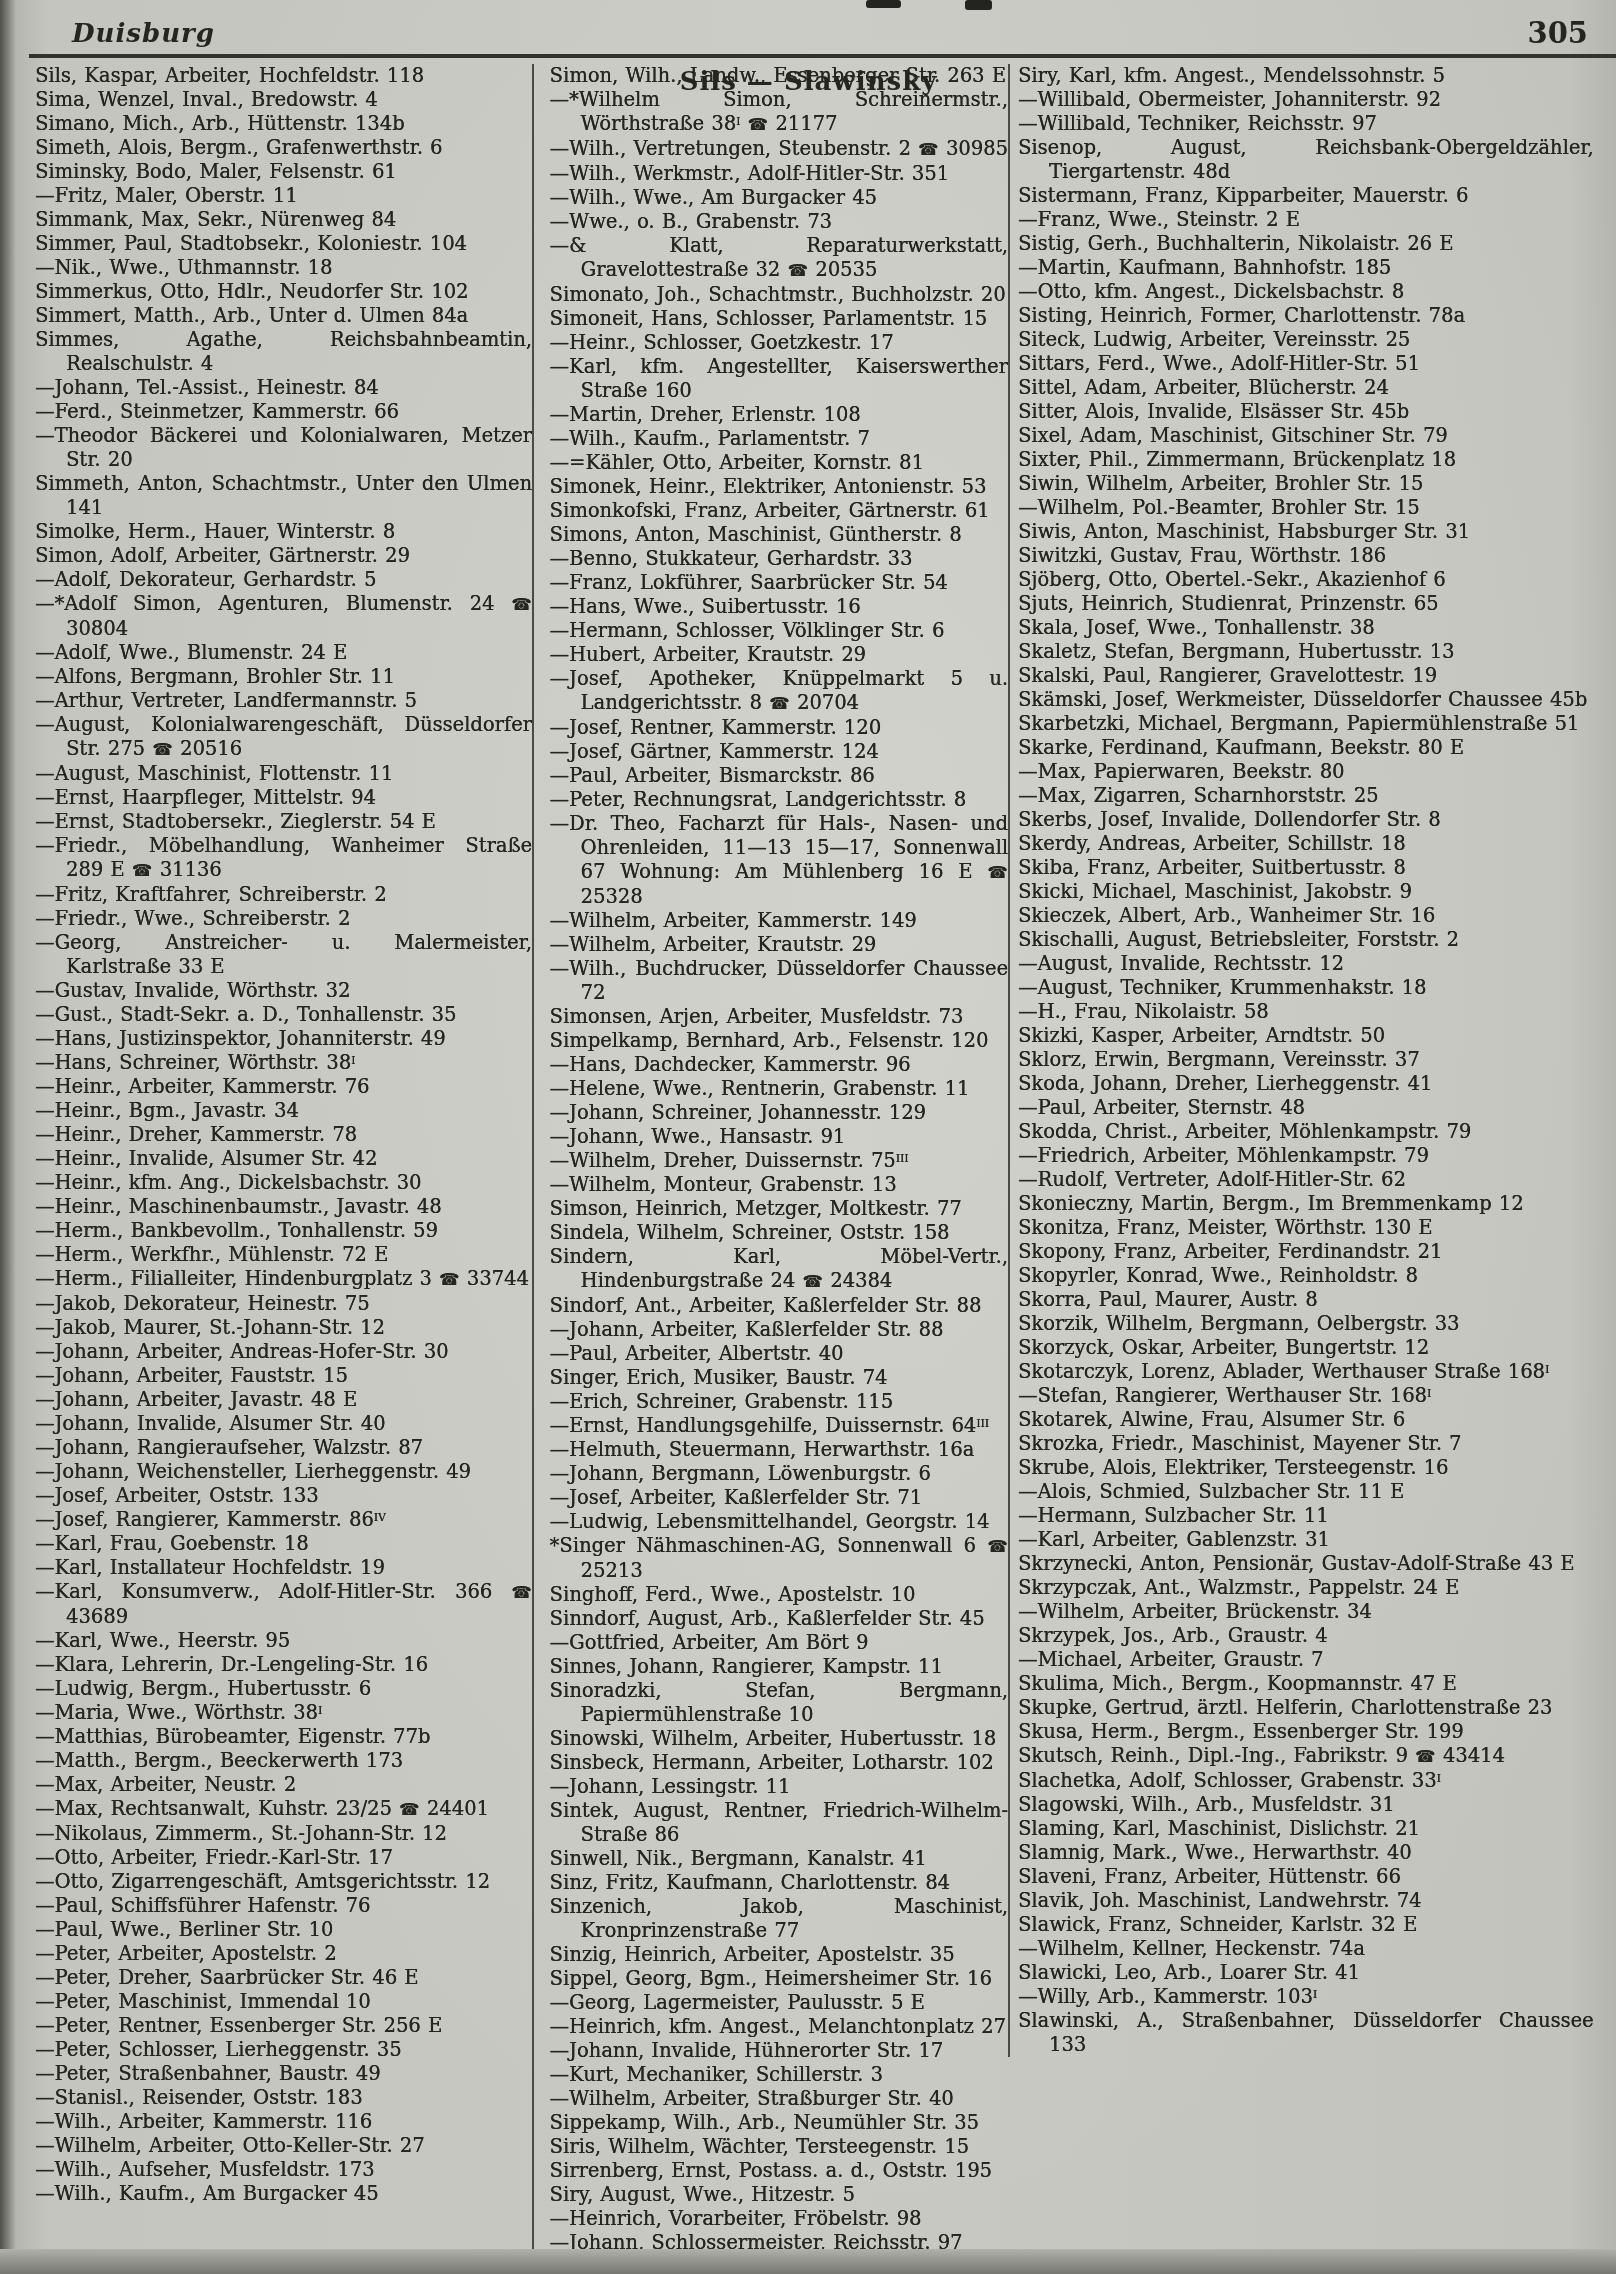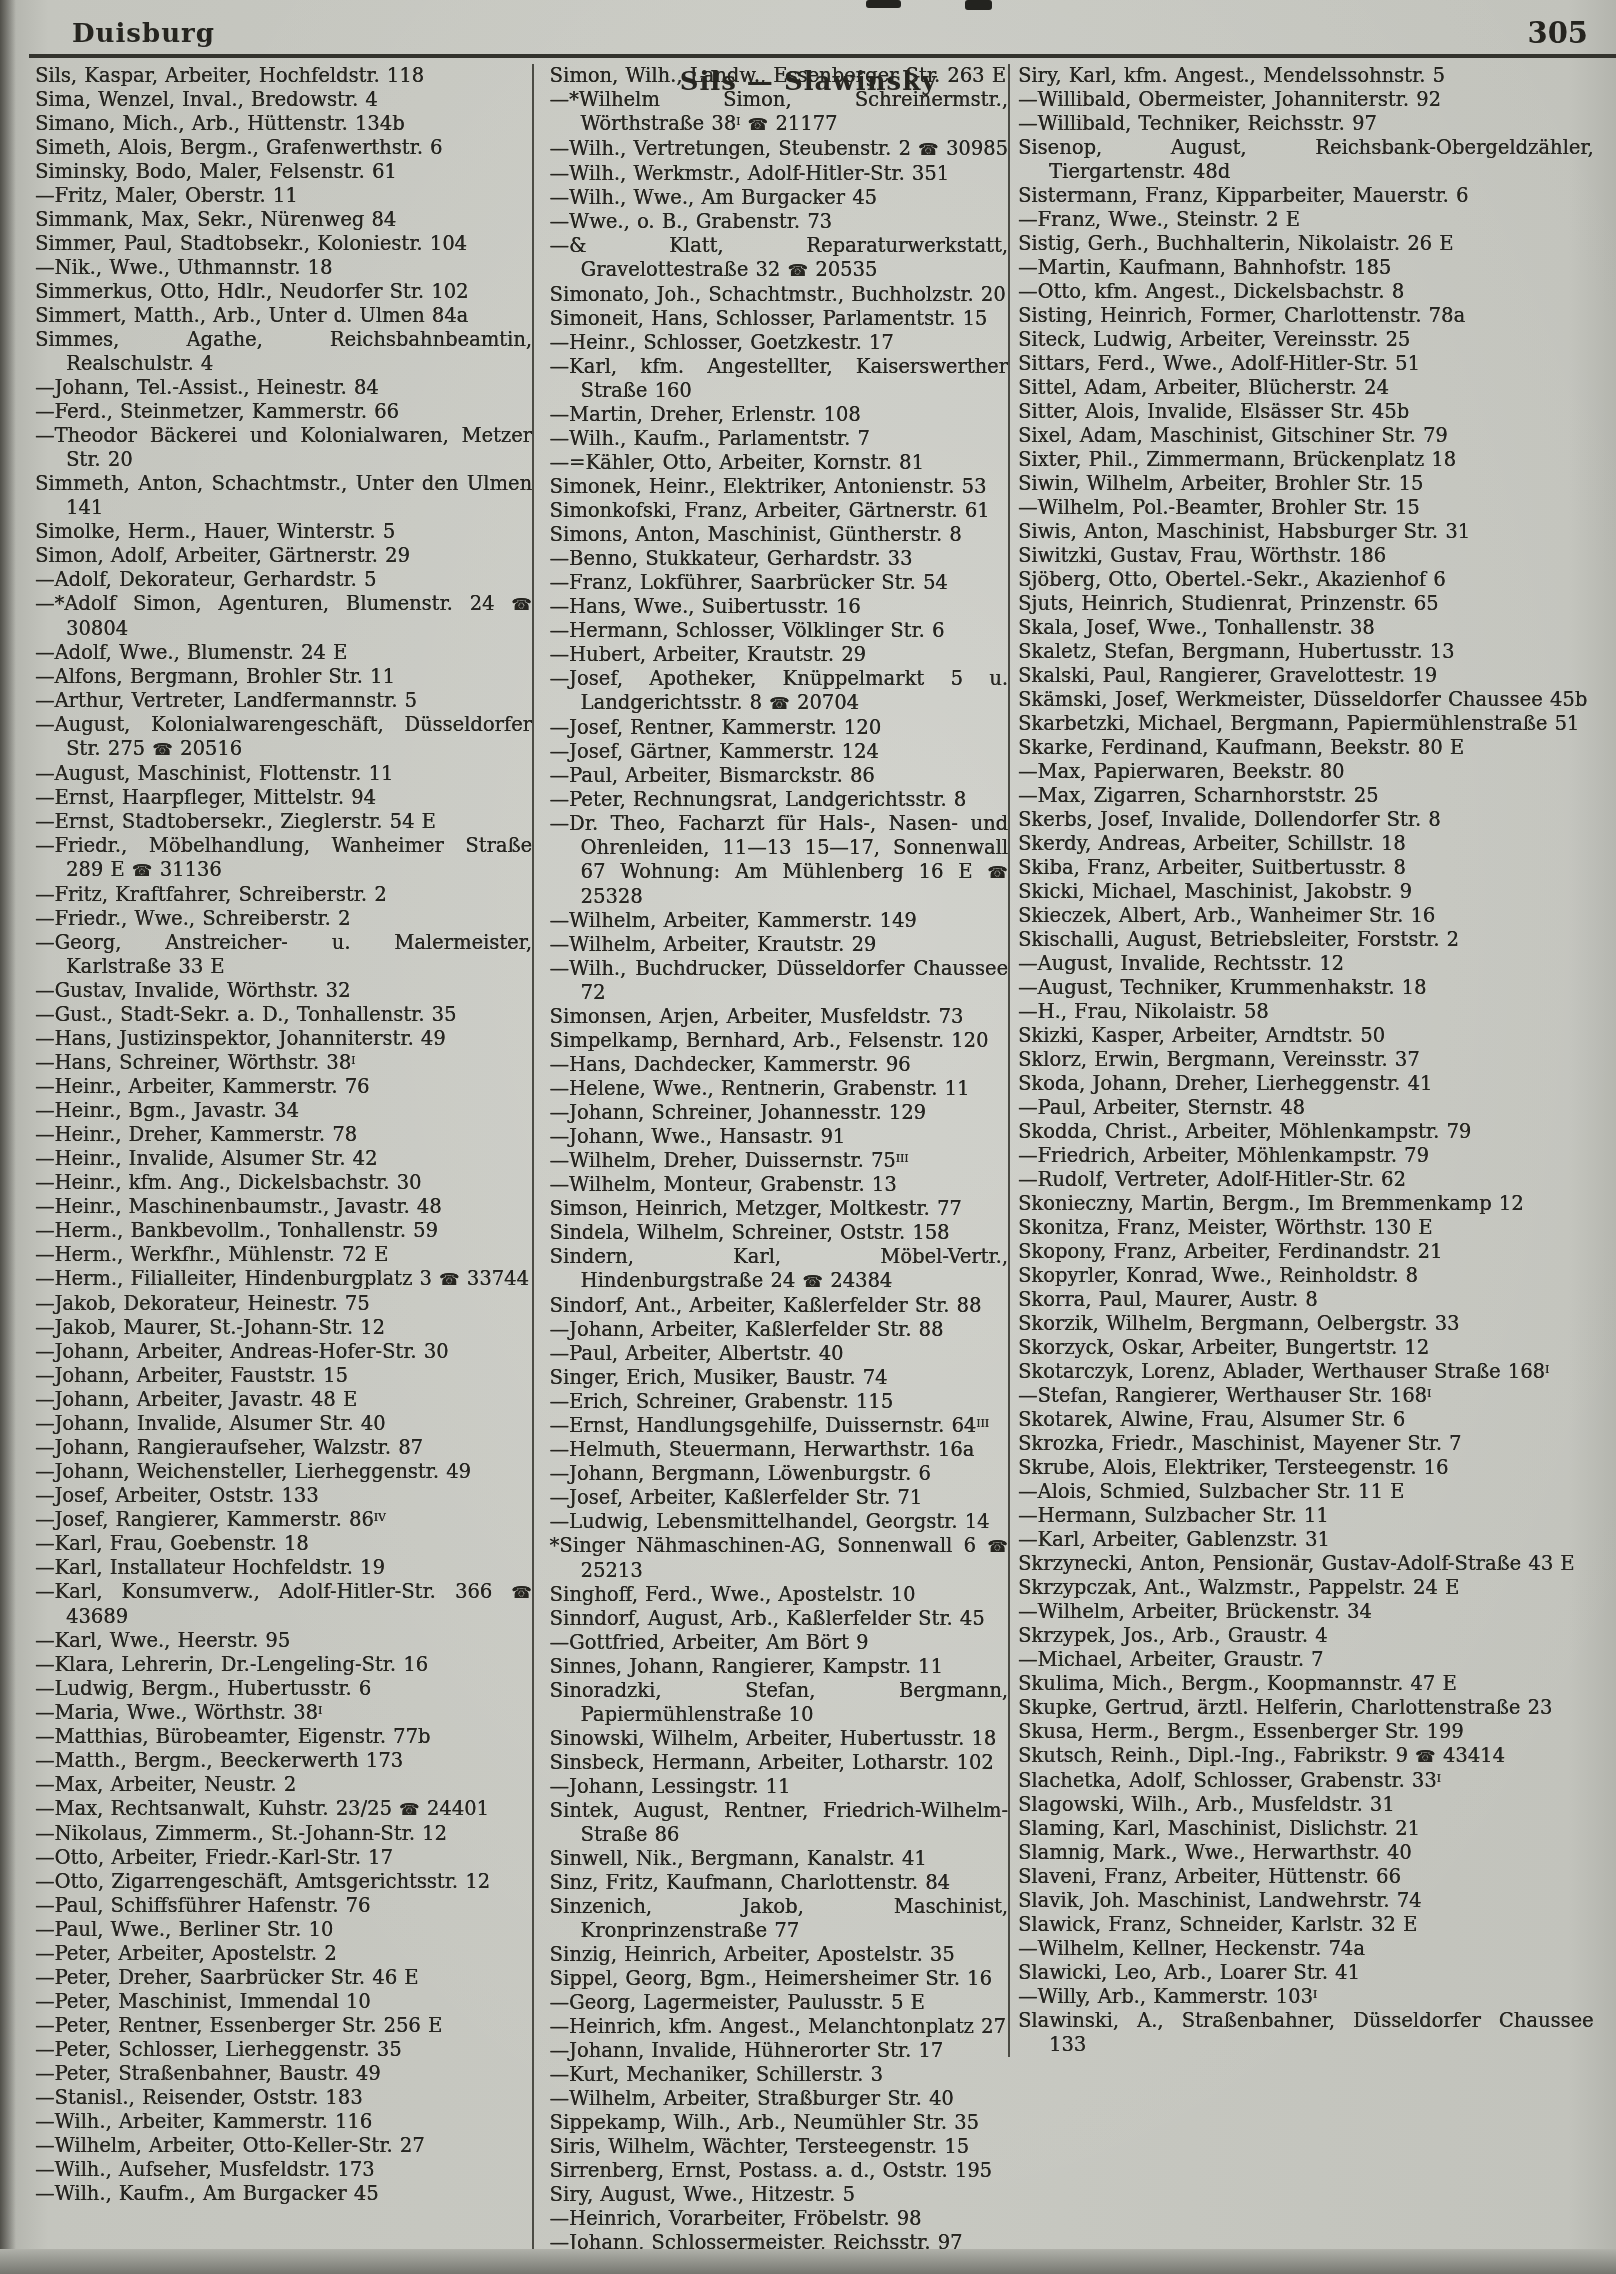--- a/index.html
+++ b/index.html
@@ -19,21 +19,21 @@
   
   .edge-left{position:absolute;left:0;top:0;bottom:0;width:15.6px;
     background:linear-gradient(90deg,#504f49,rgba(80,79,73,0));}
   .edge-bottom{position:absolute;left:0;right:0;bottom:0;height:25px;
     background:linear-gradient(#b0b1aa,#767770);}
   .smudge{position:absolute;background:#23231f;border-radius:2.9px;}
   .smudge.a{left:866px;top:0;width:35px;height:7.8px;}
   .smudge.b{left:965px;top:0;width:27px;height:9.8px;}
   
   .hdr{position:absolute;top:15.6px;left:0;right:0;height:39px;font-weight:bold;}
-  .hdr .city{position:absolute;left:72px;top:2px;font-size:26px;letter-spacing:1px;}
+  .hdr .city{position:absolute;left:72px;top:2px;font-size:26px;letter-spacing:1px;font-style:italic;}
   .hdr .range{position:absolute;left:50%;transform:translateX(-50%);top:2px;font-size:26px;letter-spacing:1px;margin-top:48px;}
   .hdr .pageno{position:absolute;right:29px;top:0;font-size:29px;}
   .hrule{position:absolute;left:29px;right:0;top:54px;height:3.9px;background:#33332d;}
   
   .columns{position:absolute;left:35px;right:23.4px;top:64px;display:flex;align-items:flex-start;}
   .col{box-sizing:border-box;}
   .col1{width:497px;}
   .col2{width:476px;border-left:2.9px solid #4b4b44;padding-left:15.6px;}
   .col3{width:535px;border-left:2.9px solid #4b4b44;padding-left:8px;flex:1;}
   .entry{
@@ -72,21 +72,21 @@
         <div class="entry">Simmank, Max, Sekr., Nürenweg 84</div>
         <div class="entry">Simmer, Paul, Stadtobsekr., Koloniestr. 104</div>
         <div class="entry">—Nik., Wwe., Uthmannstr. 18</div>
         <div class="entry">Simmerkus, Otto, Hdlr., Neudorfer Str. 102</div>
         <div class="entry">Simmert, Matth., Arb., Unter d. Ulmen 84a</div>
         <div class="entry">Simmes, Agathe, Reichsbahnbeamtin, Realschulstr. 4</div>
         <div class="entry">—Johann, Tel.-Assist., Heinestr. 84</div>
         <div class="entry">—Ferd., Steinmetzer, Kammerstr. 66</div>
         <div class="entry">—Theodor Bäckerei und Kolonialwaren, Metzer Str. 20</div>
         <div class="entry">Simmeth, Anton, Schachtmstr., Unter den Ulmen 141</div>
-        <div class="entry">Simolke, Herm., Hauer, Winterstr. 5</div>
+        <div class="entry">Simolke, Herm., Hauer, Winterstr. 8</div>
         <div class="entry">Simon, Adolf, Arbeiter, Gärtnerstr. 29</div>
         <div class="entry">—Adolf, Dekorateur, Gerhardstr. 5</div>
         <div class="entry">—*Adolf Simon, Agenturen, Blumenstr. 24 <span class="ph">☎</span> 30804</div>
         <div class="entry">—Adolf, Wwe., Blumenstr. 24 E</div>
         <div class="entry">—Alfons, Bergmann, Brohler Str. 11</div>
         <div class="entry">—Arthur, Vertreter, Landfermannstr. 5</div>
         <div class="entry">—August, Kolonialwarengeschäft, Düsseldorfer Str. 275 <span class="ph">☎</span> 20516</div>
         <div class="entry">—August, Maschinist, Flottenstr. 11</div>
         <div class="entry">—Ernst, Haarpfleger, Mittelstr. 94</div>
         <div class="entry">—Ernst, Stadtobersekr., Zieglerstr. 54 E</div>

